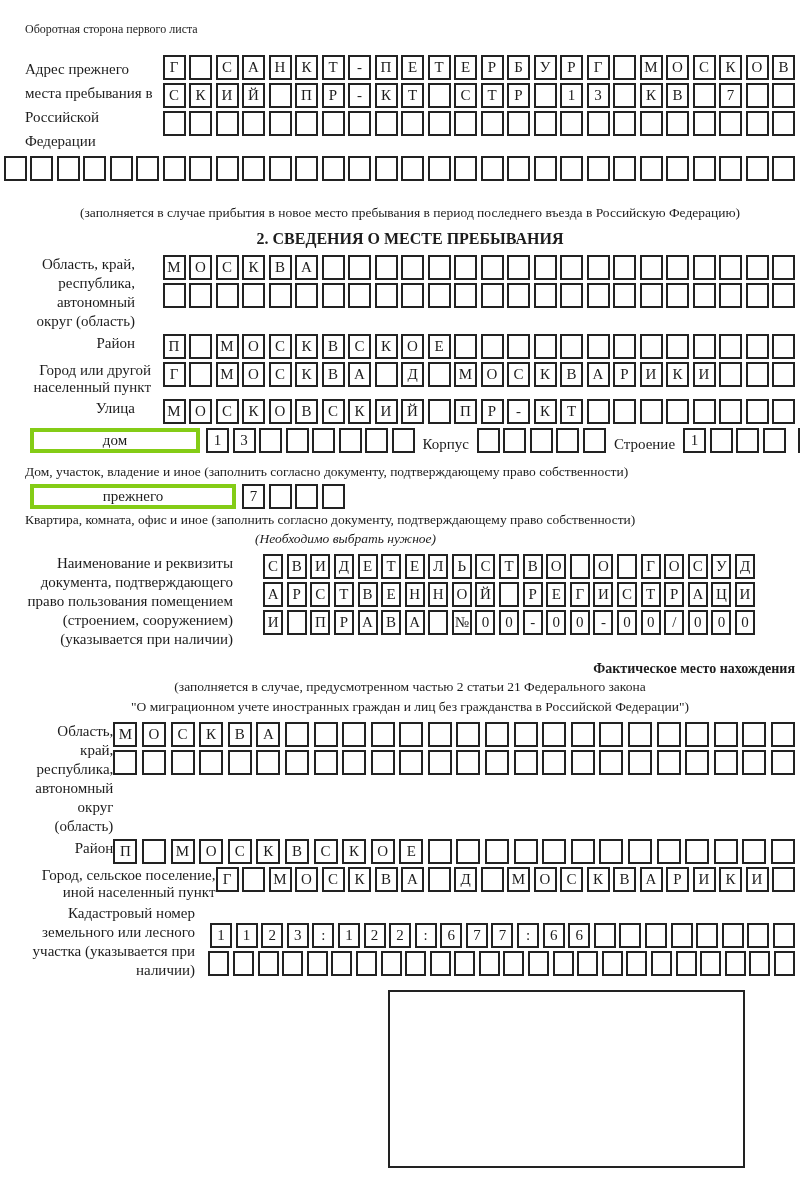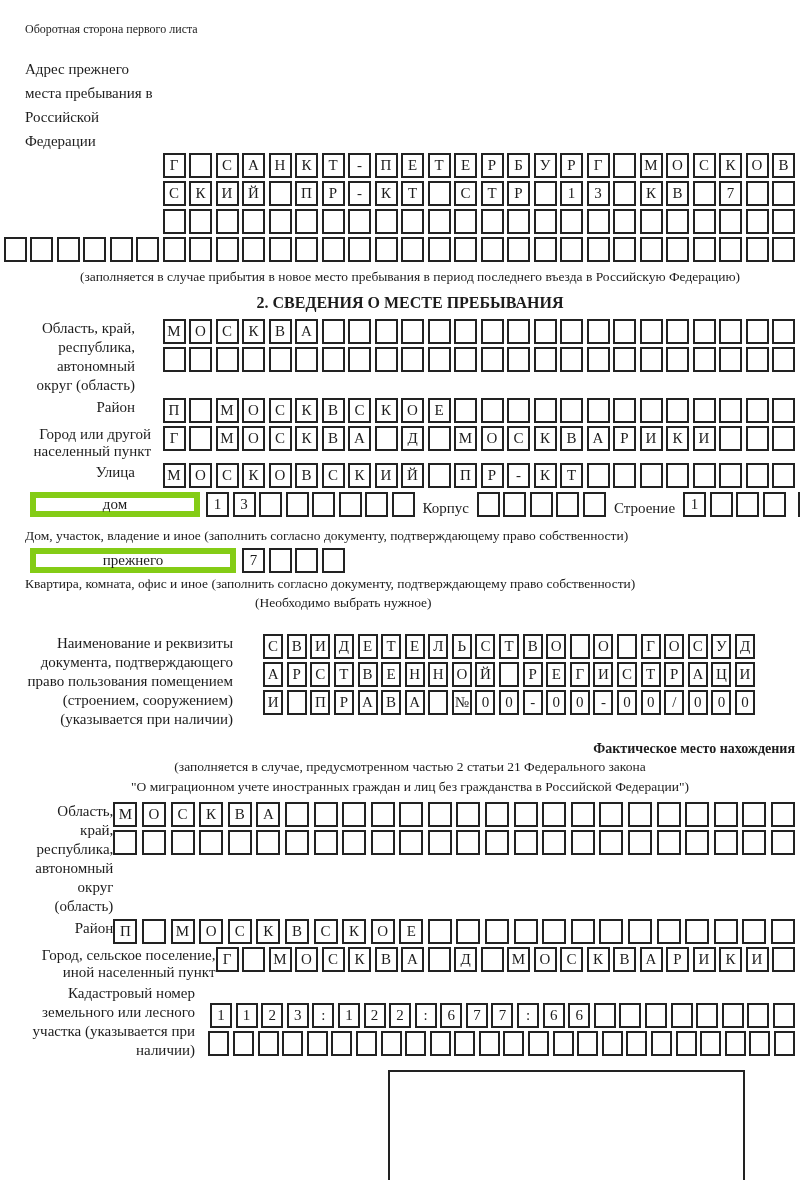--- a/index.html
+++ b/index.html
@@ -18,46 +18,46 @@
         font-size:15px;background:#fff;flex:0 0 auto;}
   
   .p28 .cell{width:24px;} .p28{gap:4.6px;}
   .p25 .cell{width:22px;} .p25{gap:3.6px;}
   .p24 .cell{width:21px;} .p24{gap:3.6px;}
   .p23 .cell{width:20px;} .p23{gap:3.6px;}
   .note{font-size:13.5px;line-height:17px;}
   .center{text-align:center;}
   .sec-title{font-size:16px;font-weight:bold;text-align:center;margin:9px 0 7px;}
   
-  .blockA{display:flex;margin-top:18px;flex-direction:column;}
+  .blockA{display:flex;margin-top:18px;}
   .blockA .flabel{width:133px;line-height:24px;padding-top:2px;}
   .fullrow{margin-top:3px;}
   
   .w-obl{width:110px;} .w-one{width:110px;} .w-city{width:126px;line-height:17px;}
   .w-city3{width:195px;line-height:17px;} .w-kad{width:170px;} .w-doc{width:208px;}
   
   .house-row{display:flex;align-items:flex-start;margin:4px 0 2px 5px;}
-  .wide-box{height:25px;border:6px solid #84cc16;box-sizing:border-box;display:flex;
+  .wide-box{height:25px;border:4px solid #84cc16;box-sizing:border-box;display:flex;
             align-items:center;justify-content:center;font-size:15px;flex:0 0 auto;}
   .dom-box{width:170px;} .kv-box{width:206px;}
   .inl-label{font-size:15px;line-height:25px;margin:4px 8px;white-space:nowrap;}
   .mr6{margin-right:6px;} .ml12{margin-left:12px;}
   .apt-row{display:flex;align-items:flex-start;margin:4px 0 2px 5px;}
   
   .stay-row{display:flex;align-items:center;margin:6px 0 0 0;font-size:15px;}
   .chk{width:21px;height:26px;border:2px solid #222;box-sizing:border-box;display:flex;
        align-items:center;justify-content:center;font-size:15px;flex:0 0 auto;}
-  .stay-note{margin:3px 0 23px 230px;font-size:13.5px;}
+  .stay-note{margin:3px 0 7px 230px;font-size:13.5px;font-style:italic;}
   .doc-grid{margin-left:auto;margin-right:40px;display:flex;flex-direction:column;gap:3px;}
   
   .fact-title{font-size:14px;font-weight:bold;text-align:right;margin:12px 0 0;}
   .fact-note{font-size:13.5px;text-align:center;line-height:20px;}
   .stamp-wrap{width:368px;margin-left:auto;margin-right:45px;margin-top:10px;}
   .stamp-box{width:357px;height:178px;border:2px solid #222;box-sizing:border-box;margin:0 auto;}
-  .mt6{margin-top:6px;}
+  .mt6{margin-top:23px;}
 </style>
 </head>
 <body>
 
 <div class="page">
 
   <div class="top-note">Оборотная сторона первого листа</div>
 
   <div class="blockA">
     <div class="flabel">Адрес прежнего места пребывания в Российской Федерации</div>

